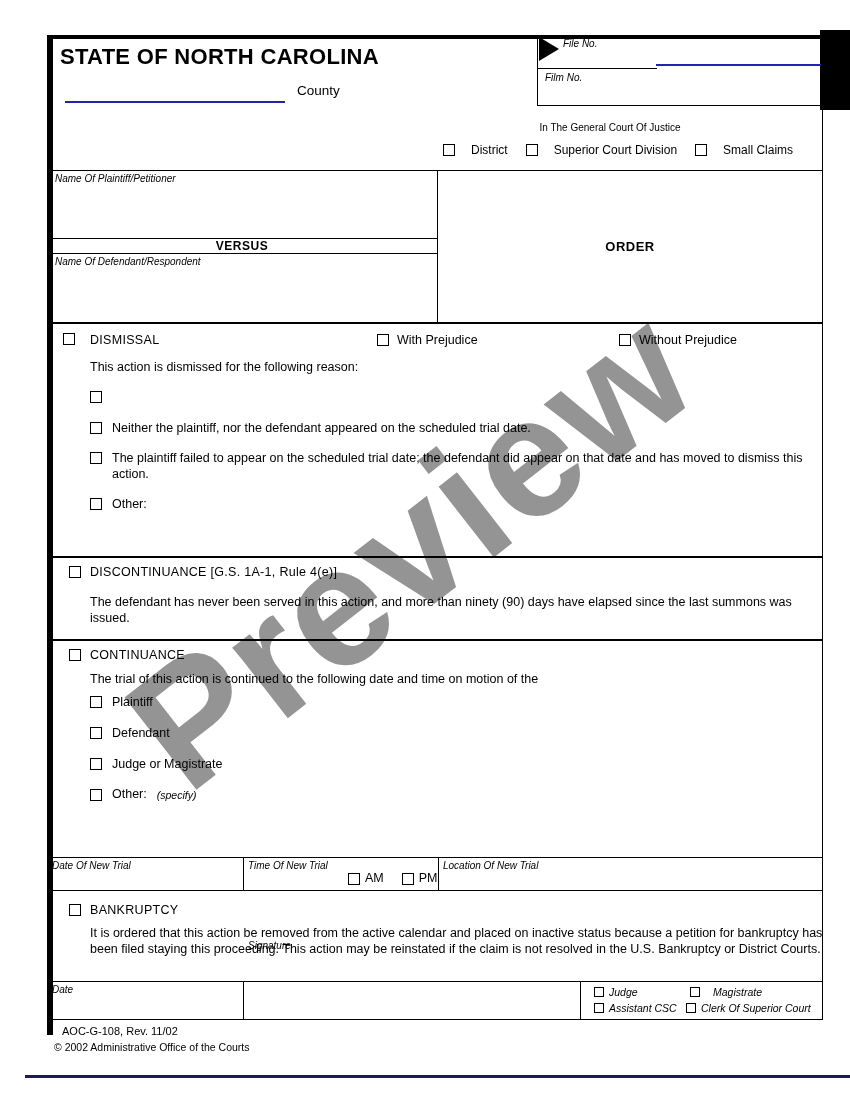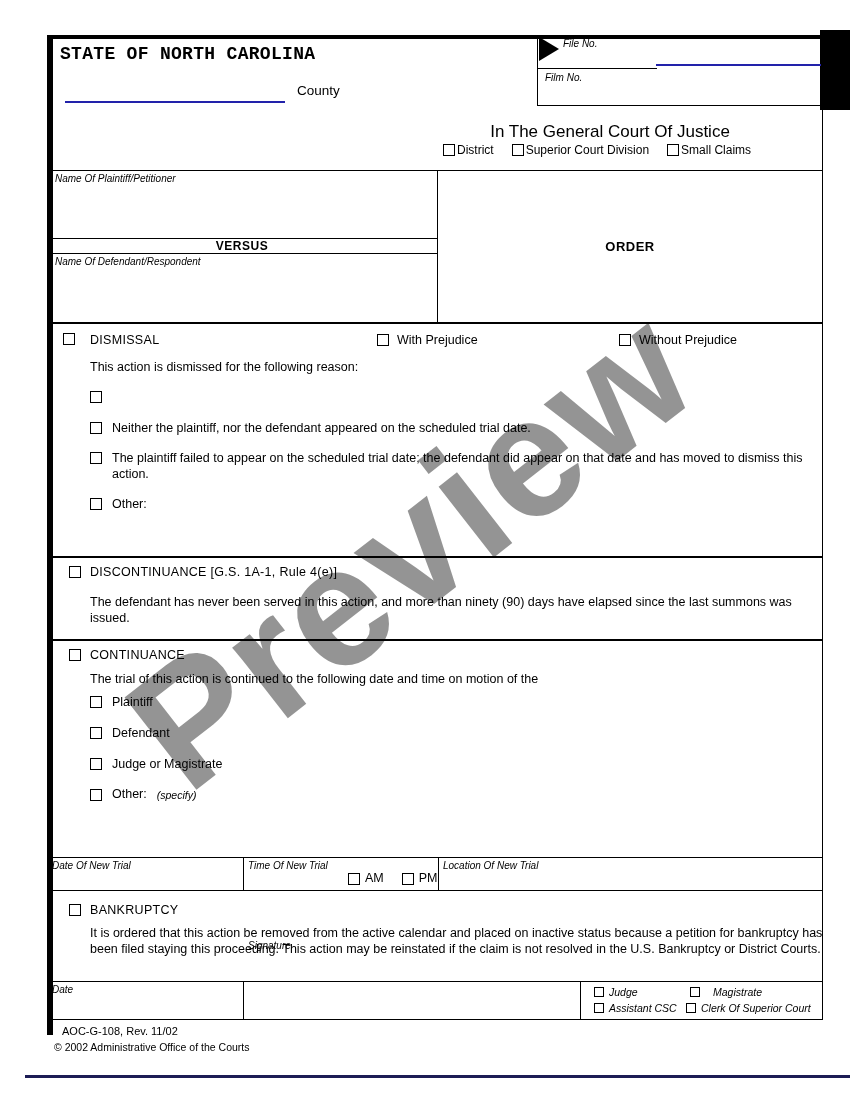--- a/index.html
+++ b/index.html
@@ -8,26 +8,26 @@
   .abs{position:absolute;}
   .hline{position:absolute;background:#000;height:1px;}
   .vline{position:absolute;background:#000;width:1px;}
   .cb{display:inline-block;width:12px;height:12px;border:1px solid #000;background:#fff;flex:none;}
   .cb.sm{width:10px;height:10px;}
   .lbl{position:absolute;font-style:italic;font-size:10px;white-space:nowrap;}
   .txt{font-size:12.5px;line-height:15.5px;}
   .row{position:absolute;display:flex;align-items:flex-start;gap:10px;}
   .row .cb{margin-top:1px;}
   .sect{font-size:12.5px;letter-spacing:.3px;white-space:nowrap;}
-  .state-title{font-size:18px;font-weight:bold;letter-spacing:.3px;white-space:nowrap;font-family:Liberation Mono, monospace;}
+  .state-title{font-size:22px;font-weight:bold;letter-spacing:.3px;white-space:nowrap;}
   .order-title{font-size:13px;font-weight:bold;letter-spacing:.5px;text-align:center;}
   .versus{font-size:12px;font-weight:bold;letter-spacing:.5px;text-align:center;}
-  .court-line{font-size:17px;text-align:center;}
+  .court-line{font-size:10px;text-align:center;}
   .division-row{position:absolute;display:flex;gap:18px;align-items:center;}
-  .division-item{display:flex;align-items:center;gap:2px;font-size:12px;white-space:nowrap;}
+  .division-item{display:flex;align-items:center;gap:16px;font-size:12px;white-space:nowrap;}
   .role-item{position:absolute;display:flex;align-items:center;gap:5px;font-size:10.5px;font-style:italic;white-space:nowrap;}
   .watermark{position:absolute;left:40px;top:450px;width:740px;text-align:center;
      transform:rotate(-38deg);font-size:170px;font-weight:bold;color:#3c3c3c;
      opacity:.55;z-index:40;pointer-events:none;mix-blend-mode:multiply;letter-spacing:2px;}
   .blank-field{position:absolute;background:transparent;}
   .spec{font-style:italic;font-size:10.5px;}
 </style>
 </head>
 <body>
 

